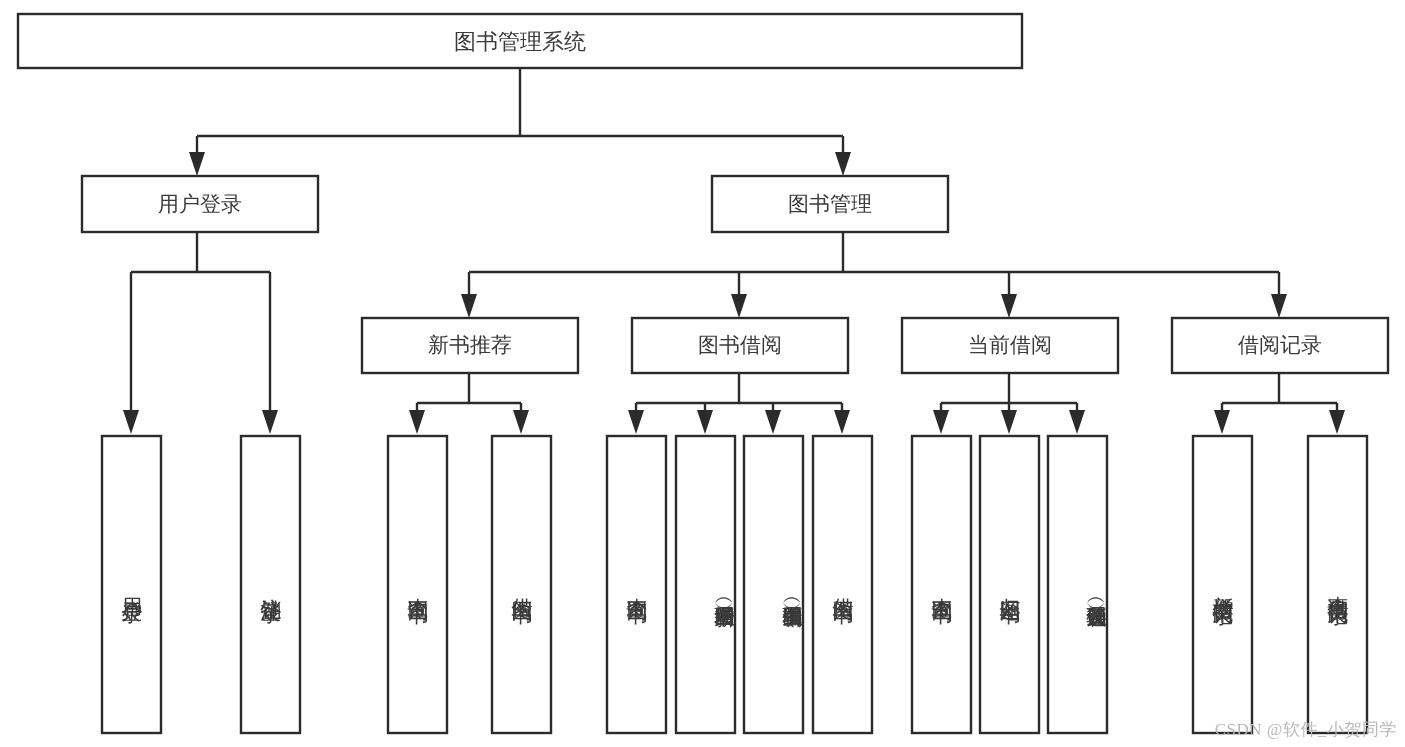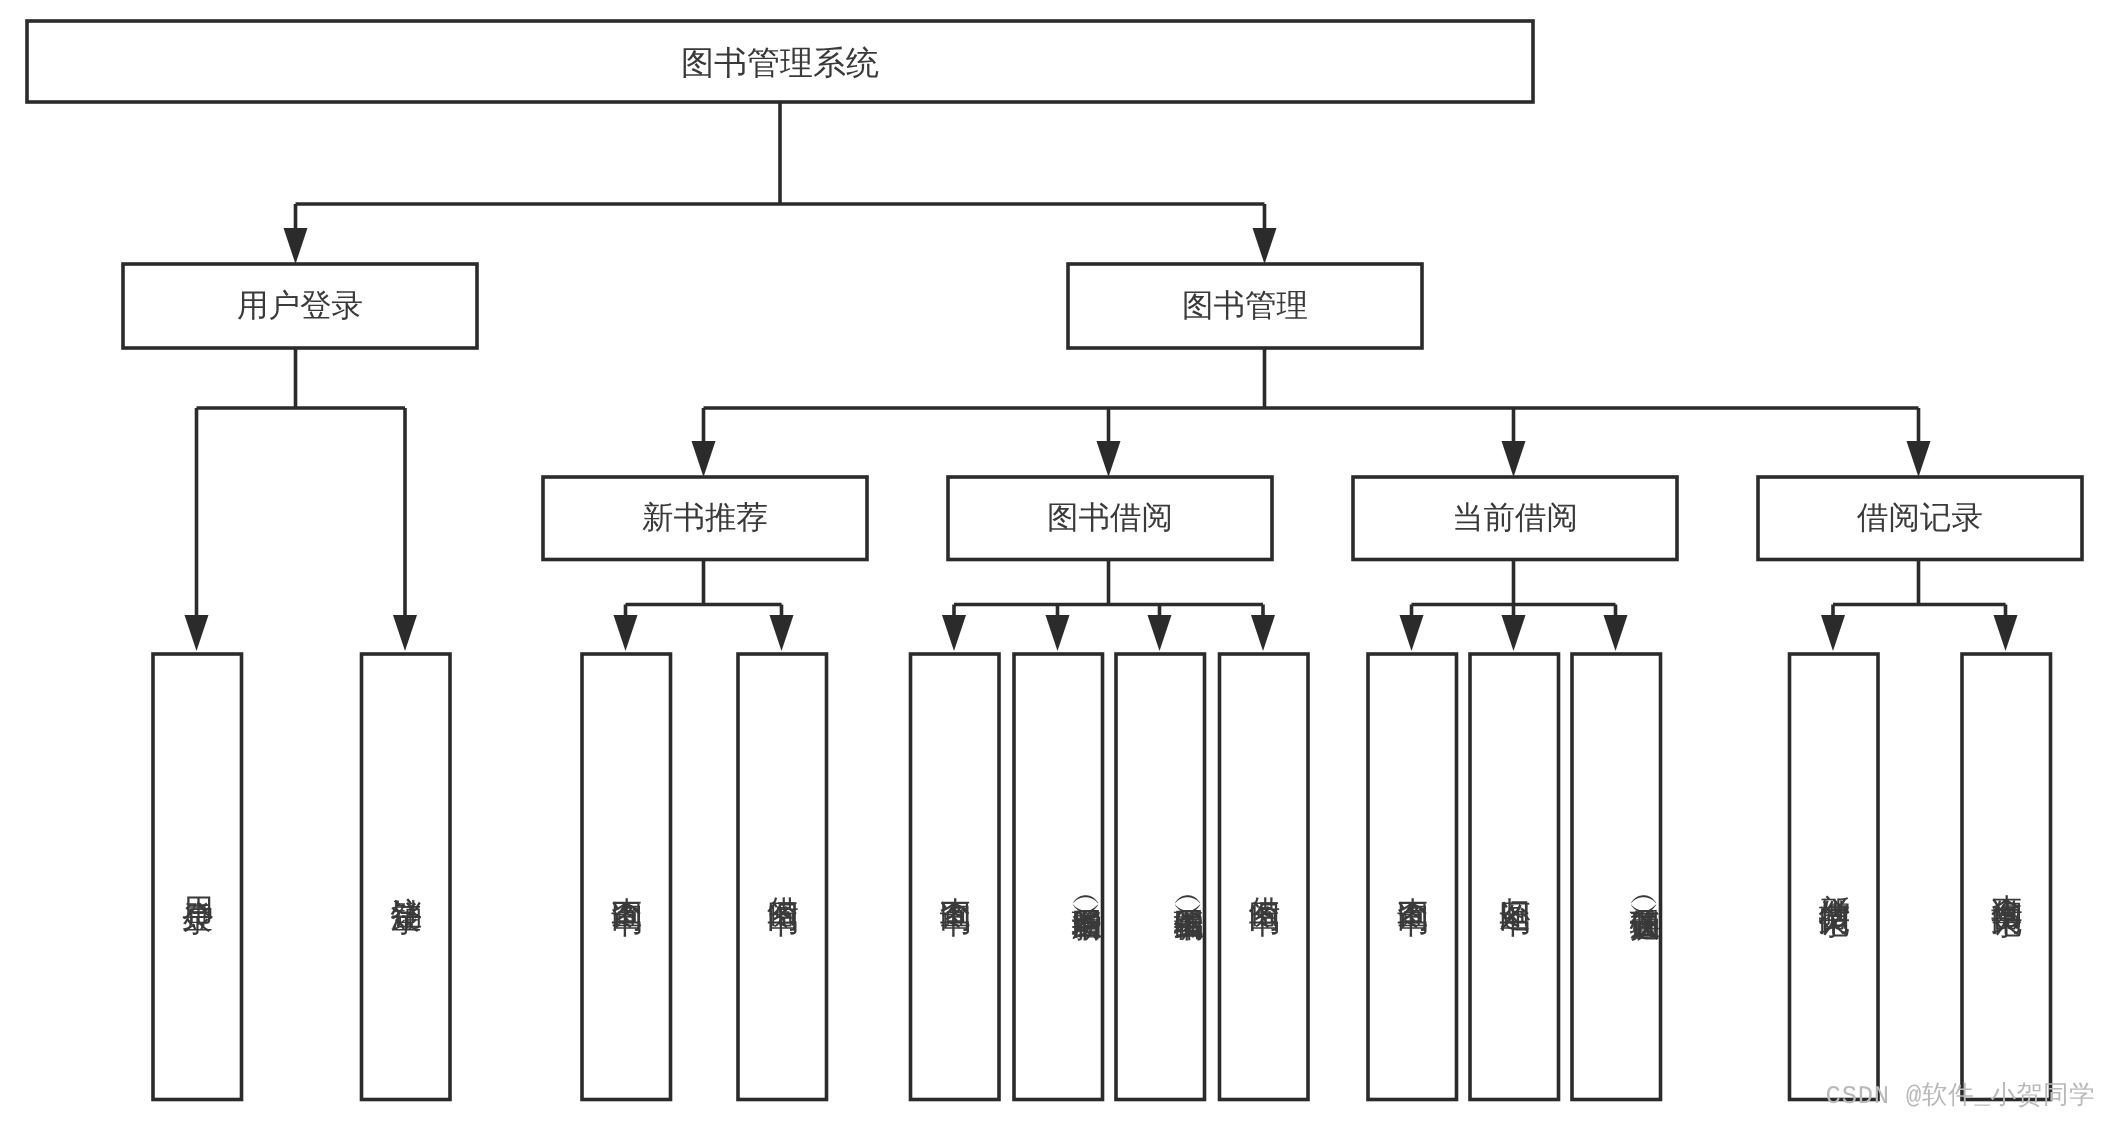--- a/index.html
+++ b/index.html
@@ -71,21 +71,21 @@
     overflow: hidden;
   }
   .vlabel.tight {
     font-size: 20px;
     letter-spacing: 0px;
   }
   .watermark {
     position: absolute;
     right: 8px;
     bottom: 6px;
-    font-family: Liberation Mono, monospace;
+    font-family: Liberation Serif, serif;
     font-size: 17px;
     color: #b9b9b9;
     letter-spacing: 0.5px;
     white-space: nowrap;
     pointer-events: none;
     text-align: right;
   }
 </style>
 </head>
 <body>

